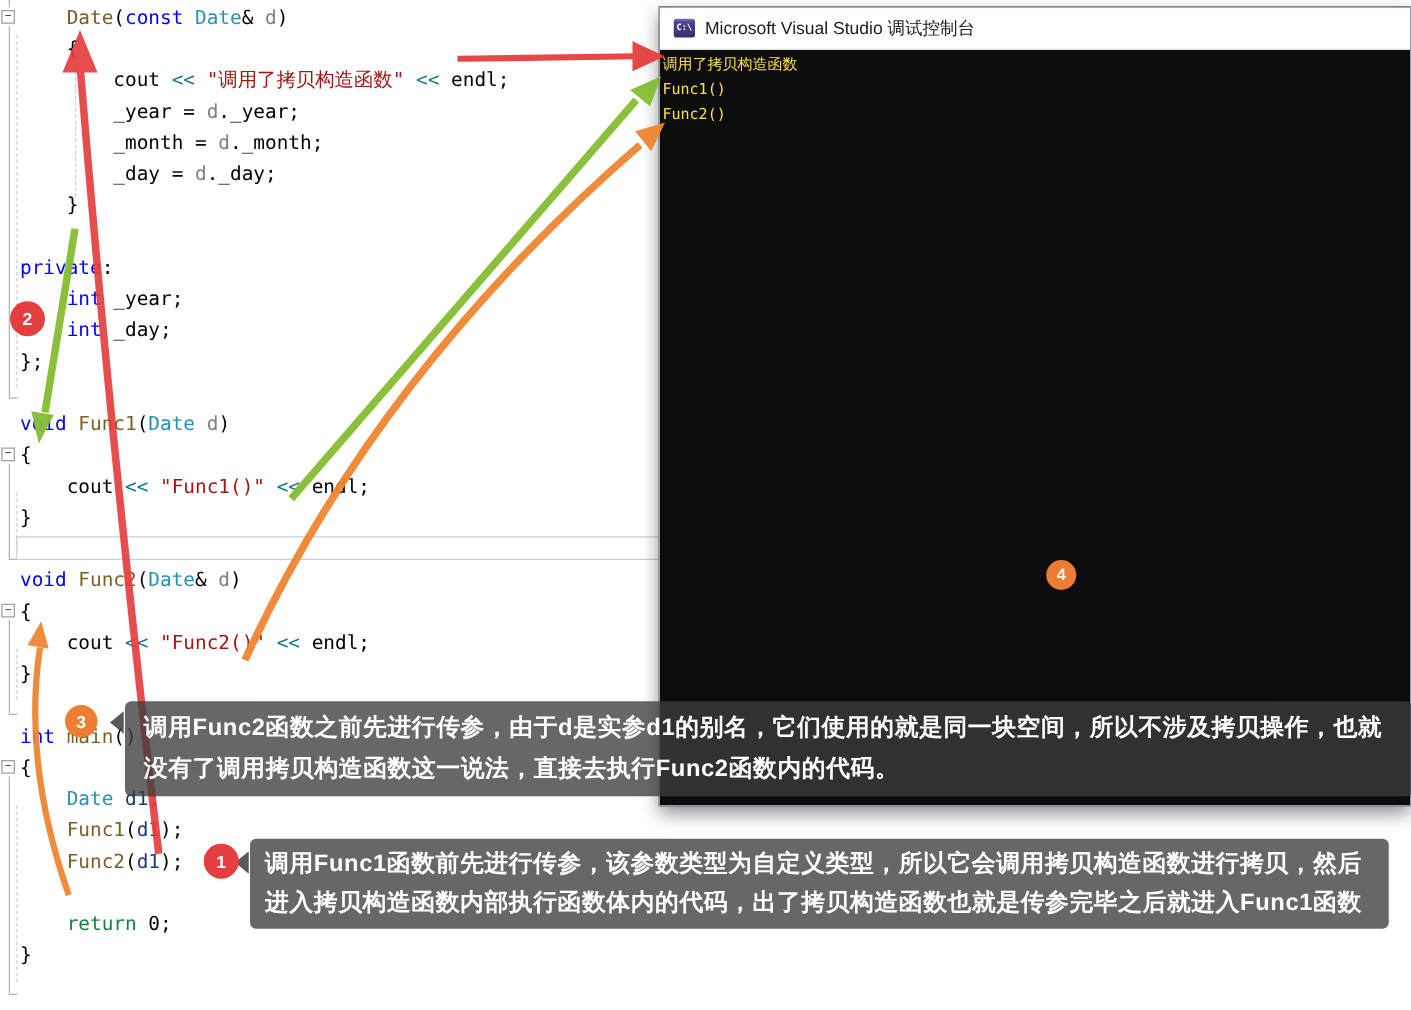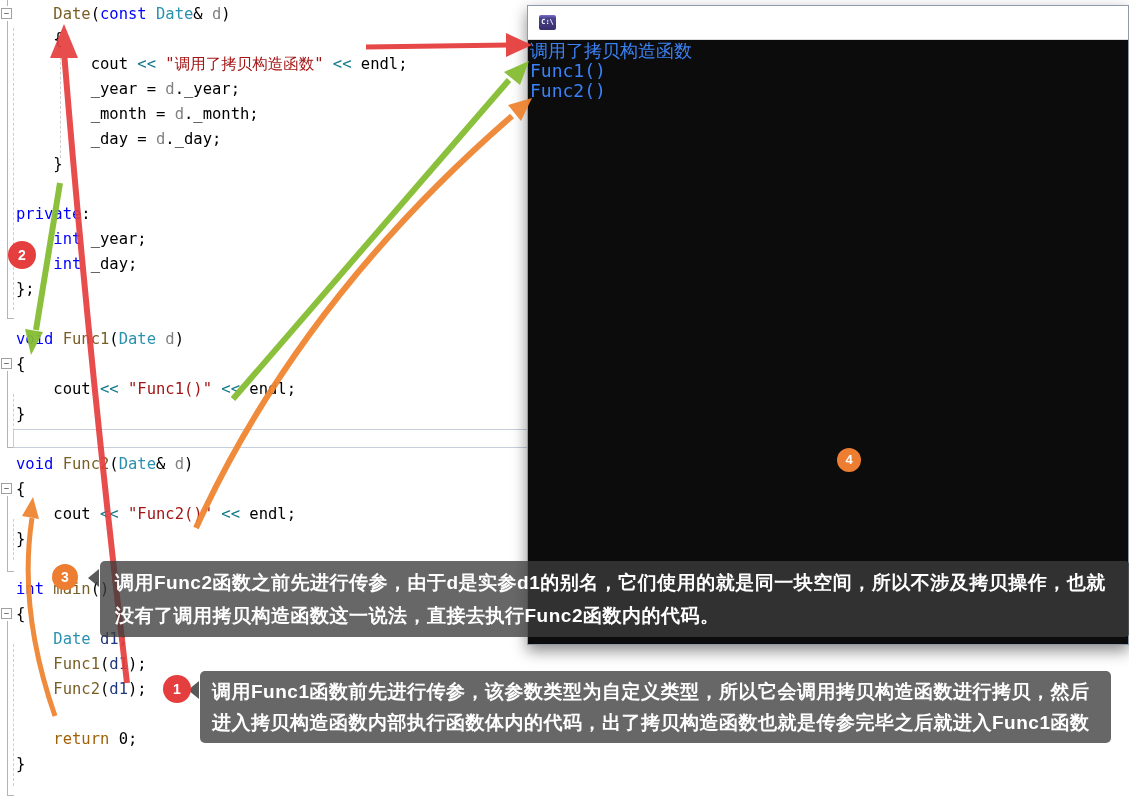--- a/index.html
+++ b/index.html
@@ -16,21 +16,21 @@
   }
   .cl{height:25px;line-height:25px;white-space:pre;}
   .tok-pl{color:#000000;}
   .tok-kw{color:#0000ff;}
   .tok-ty{color:#2b91af;}
   .tok-fn{color:#795e26;}
   .tok-st{color:#a31515;}
   .tok-lo{color:#1f377f;}
   .tok-pa{color:#808080;}
   .tok-op{color:#10798a;}
-  .tok-ct{color:#a16207;}
+  .tok-ct{color:#15803d;}
   
   .fold{
     position:absolute;left:1px;width:11px;height:11px;background:#fff;
     border:1px solid #a0a0a0;color:#444;font:9px/9px "DejaVu Sans Mono",monospace,sans-serif;
     text-align:center;box-sizing:border-box;
   }
   .vline{position:absolute;width:1px;background:#b4b4b4;}
   .tick{position:absolute;height:1px;background:#b4b4b4;}
   .guide{position:absolute;width:0;border-left:1px dashed #cfcfcf;}
   #current-line{
@@ -50,21 +50,21 @@
   #console-icon{
     width:17px;height:15px;margin-left:11px;border-radius:2px;
     background:linear-gradient(#7a72c9 0%,#4d4490 20%,#352e6b 100%);
     color:#fff;font:bold 7px/15px "DejaVu Sans Mono",monospace,sans-serif;
     text-align:center;flex:0 0 auto;
   }
   #console-title{margin-left:8px;font-size:14px;color:#1a1a1a;}
   #console-out{
     position:absolute;left:2px;top:35px;right:2px;bottom:2px;
     font-family:"DejaVu Sans Mono","Liberation Mono",monospace,sans-serif;
-    font-size:18px;color:#3b82f6;overflow:hidden;
+    font-size:12px;color:#fde047;overflow:hidden;
   }
   .conl{height:20px;line-height:20px;white-space:pre;}
   
   #arrows{position:absolute;left:0;top:0;z-index:40;pointer-events:none;}
   
   .note{
     position:absolute;z-index:50;background:rgba(60,60,60,0.78);color:#ffffff;
     font-size:19px;border-radius:5px;padding:5px 15px;letter-spacing:0.5px;
   }
   .note .nl{line-height:31px;white-space:nowrap;font-weight:bold;}
@@ -149,20 +149,21 @@
       <div class="cl"><span class="tok-pl">    </span><span class="tok-fn">Func2</span><span class="tok-pl">(</span><span class="tok-lo">d1</span><span class="tok-pl">);</span></div>
       <div class="cl"></div>
       <div class="cl"><span class="tok-pl">    </span><span class="tok-ct">return</span><span class="tok-pl"> 0;</span></div>
       <div class="cl"><span class="tok-pl">}</span></div>
     </div>
 </div>
 
 <div id="console-win">
   <div id="console-titlebar">
     <div id="console-icon">C:\</div>
+    <div id="console-title">Microsoft Visual Studio 调试控制台</div>
   </div>
   <div id="console-out">
       <div class="conl">调用了拷贝构造函数</div>
       <div class="conl">Func1()</div>
       <div class="conl">Func2()</div>
       <div class="conl"></div>
     </div>
 </div>
 
 <svg id="arrows" width="1129" height="808" viewBox="0 0 1129 808">

